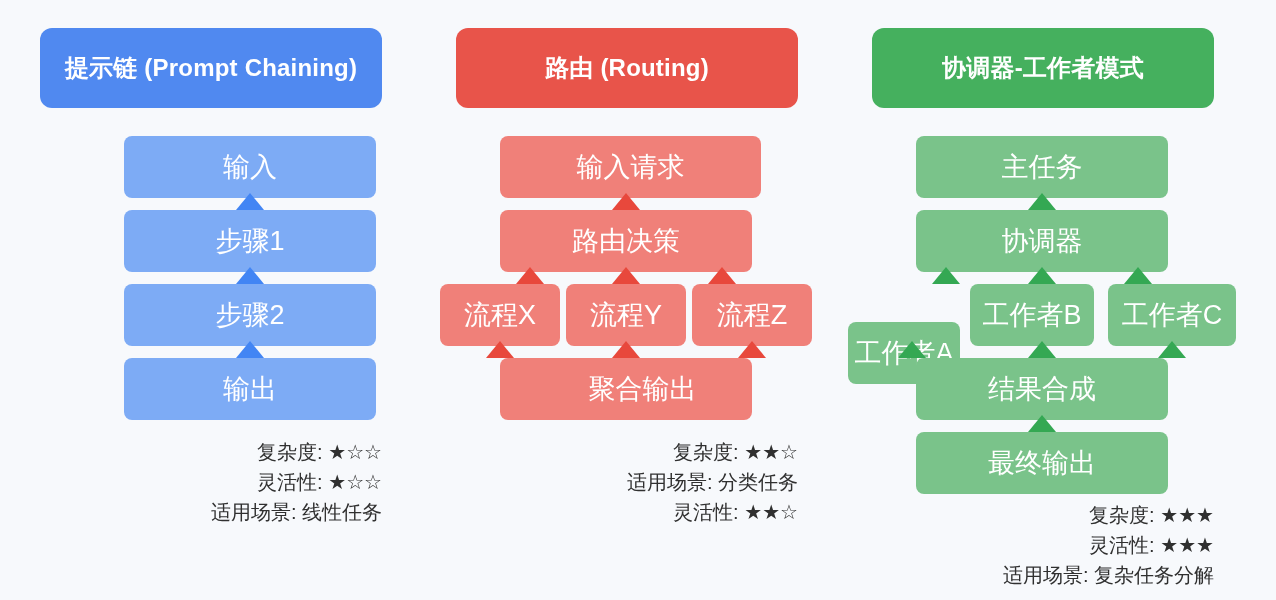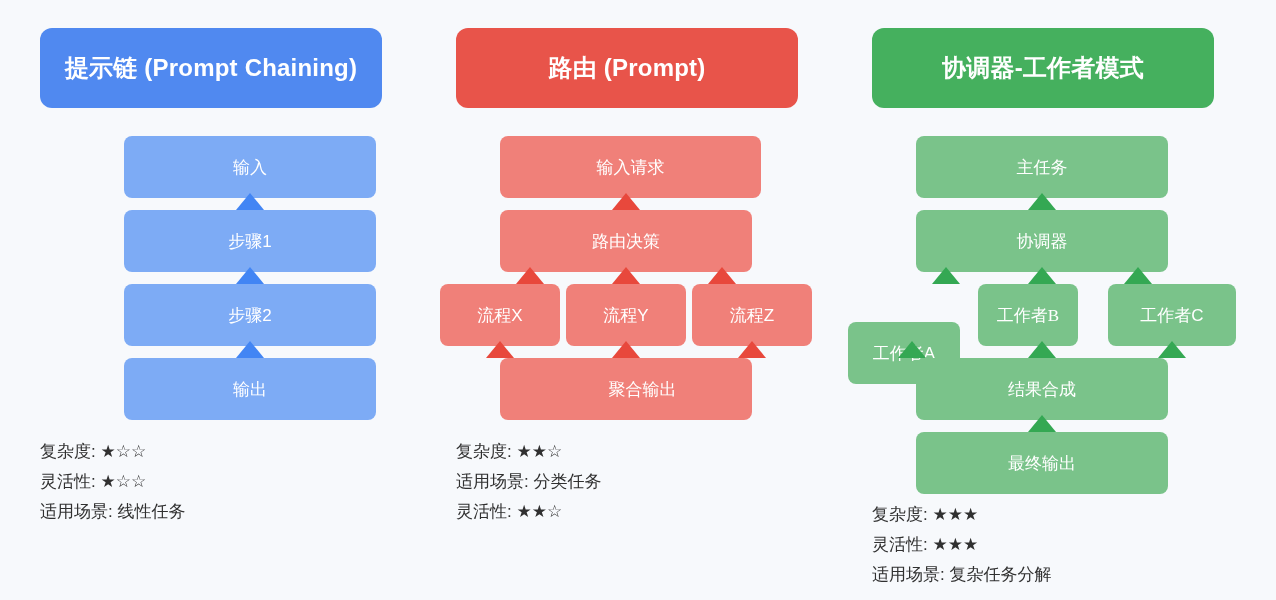--- a/index.html
+++ b/index.html
@@ -35,44 +35,44 @@
   }
   #col-0 .col-header { background: #5089f0; }
   #col-1 .col-header { background: #e8544a; }
   #col-2 .col-header { background: #45b05e; }
 
   .node {
     position: absolute;
     border-radius: 8px;
     display: flex; align-items: center; justify-content: center;
     color: #ffffff;
-    font-size: 17px;
+    font-size: 27px;
     white-space: nowrap;
     height: 62px;
   }
   #col-0 .node { background: #7dabf5; }
   #col-1 .node { background: #f08079; }
   #col-2 .node { background: #7ac38a; }
 
   .arrow {
     position: absolute;
     width: 0; height: 0;
     border-left: 14px solid transparent;
     border-right: 14px solid transparent;
   }
   #col-0 .arrow { border-bottom: 17px solid #4285f4; }
   #col-1 .arrow { border-bottom: 17px solid #e8483c; }
   #col-2 .arrow { border-bottom: 17px solid #34a853; }
 
   .meta {
     position: absolute;
     left: 0; width: 342px;
-    text-align: left;
+    text-align: right;
     color: #303030;
-    font-size: 17px;
+    font-size: 20px;
     line-height: 30px;
   }
   .meta div { white-space: nowrap; }
 </style>
 </head>
 <body>
 
 <div id="board">
 
   <div class="column" id="col-0">
@@ -101,21 +101,21 @@
       </div>
       <div>
         <span>适用场景:</span>
         <span>线性任务</span>
       </div>
     </div>
   </div>
 
   <div class="column" id="col-1">
 
-    <div class="col-header">路由 (Prompt)</div>
+    <div class="col-header">路由 (Routing)</div>
 
     <div class="node" style="top:136px; left:44px; width:261px;">输入请求</div>
     <div class="arrow" style="top:193px; left:156px;"></div>
 
     <div class="node" style="top:210px; left:44px; width:252px;">路由决策</div>
 
     <div class="arrow" style="top:267px; left:60px;"></div>
     <div class="arrow" style="top:267px; left:156px;"></div>
     <div class="arrow" style="top:267px; left:252px;"></div>
 
@@ -152,21 +152,21 @@
     <div class="node" style="top:136px; left:44px; width:252px;">主任务</div>
     <div class="arrow" style="top:193px; left:156px;"></div>
 
     <div class="node" style="top:210px; left:44px; width:252px;">协调器</div>
 
     <div class="arrow" style="top:267px; left:60px;"></div>
     <div class="arrow" style="top:267px; left:156px;"></div>
     <div class="arrow" style="top:267px; left:252px;"></div>
 
     <div class="node" style="top:284px; left:-24px; width:112px;margin-top:38px;">工作者A</div>
-    <div class="node" style="top:284px; left:106px; width:100px;font-family:Liberation Serif, serif;">工作者B</div>
+    <div class="node" style="top:284px; left:98px; width:124px;">工作者B</div>
     <div class="node" style="top:284px; left:236px; width:128px;">工作者C</div>
 
     <div class="arrow" style="top:341px; left:26px;"></div>
     <div class="arrow" style="top:341px; left:156px;"></div>
     <div class="arrow" style="top:341px; left:286px;"></div>
 
     <div class="node" style="top:358px; left:44px; width:252px;">结果合成</div>
     <div class="arrow" style="top:415px; left:156px;"></div>
 
     <div class="node" style="top:432px; left:44px; width:252px;">最终输出</div>

